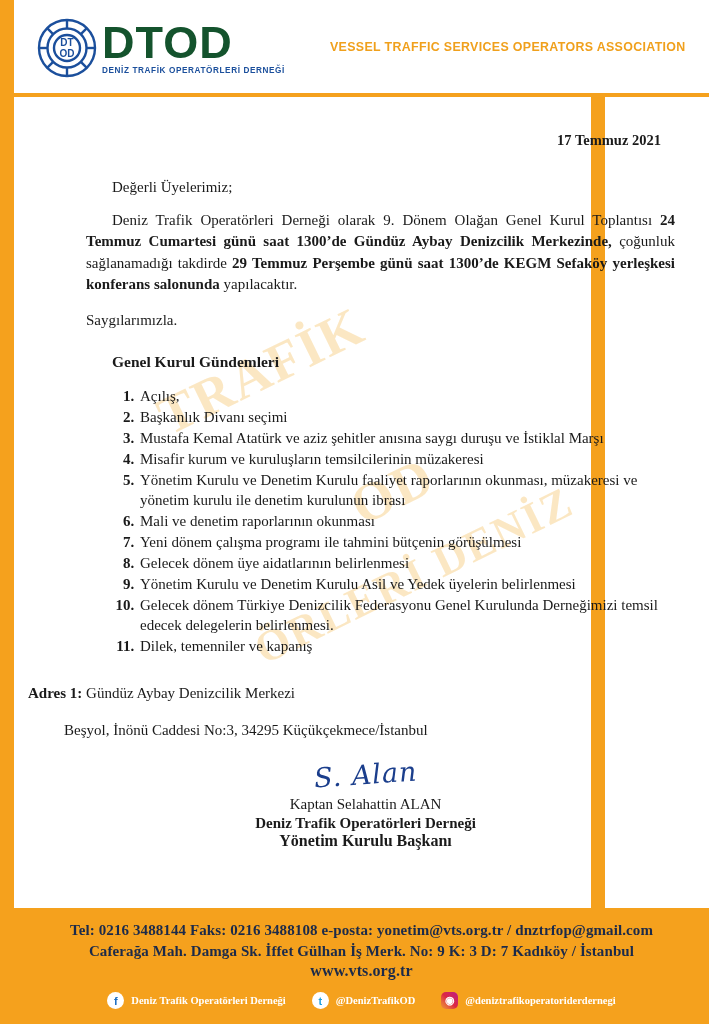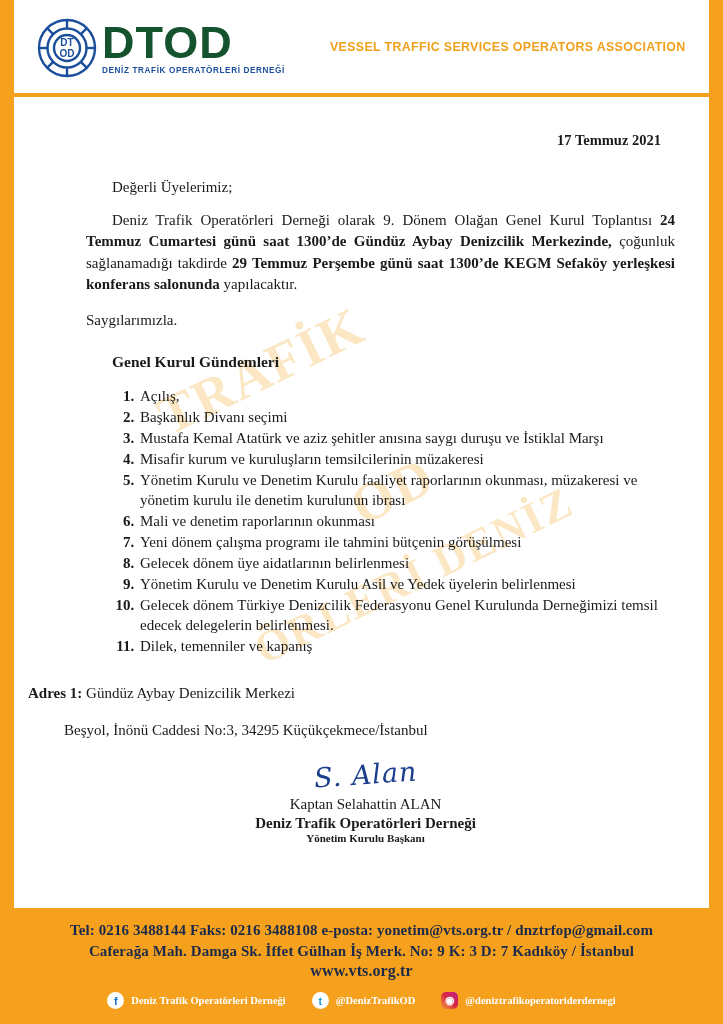--- a/index.html
+++ b/index.html
@@ -10,21 +10,21 @@
     width: 723px;
     height: 1024px;
     background: #ffffff;
     font-family: "Liberation Serif", serif;
     color: #1a1a1a;
     position: relative;
     overflow: hidden;
   }
   .page {
     position: relative;
-    width: 723px;
+    width: 605px;
     height: 1024px;
     box-sizing: border-box;
     text-decoration: underline;
   }
 
   
   .side-bar {
     position: absolute;
     top: 0;
     width: 14px;
@@ -210,21 +210,21 @@
   .sign-name {
     font-size: 15px;
     margin-top: 4px;
   }
   .sign-org {
     font-size: 15px;
     font-weight: bold;
     margin-top: 2px;
   }
   .sign-role {
-    font-size: 11px;
+    font-size: 16px;
     font-weight: bold;
   }
 
   
   .footer {
     position: absolute;
     left: 14px;
     bottom: 0;
     width: 695px;
     height: 116px;

